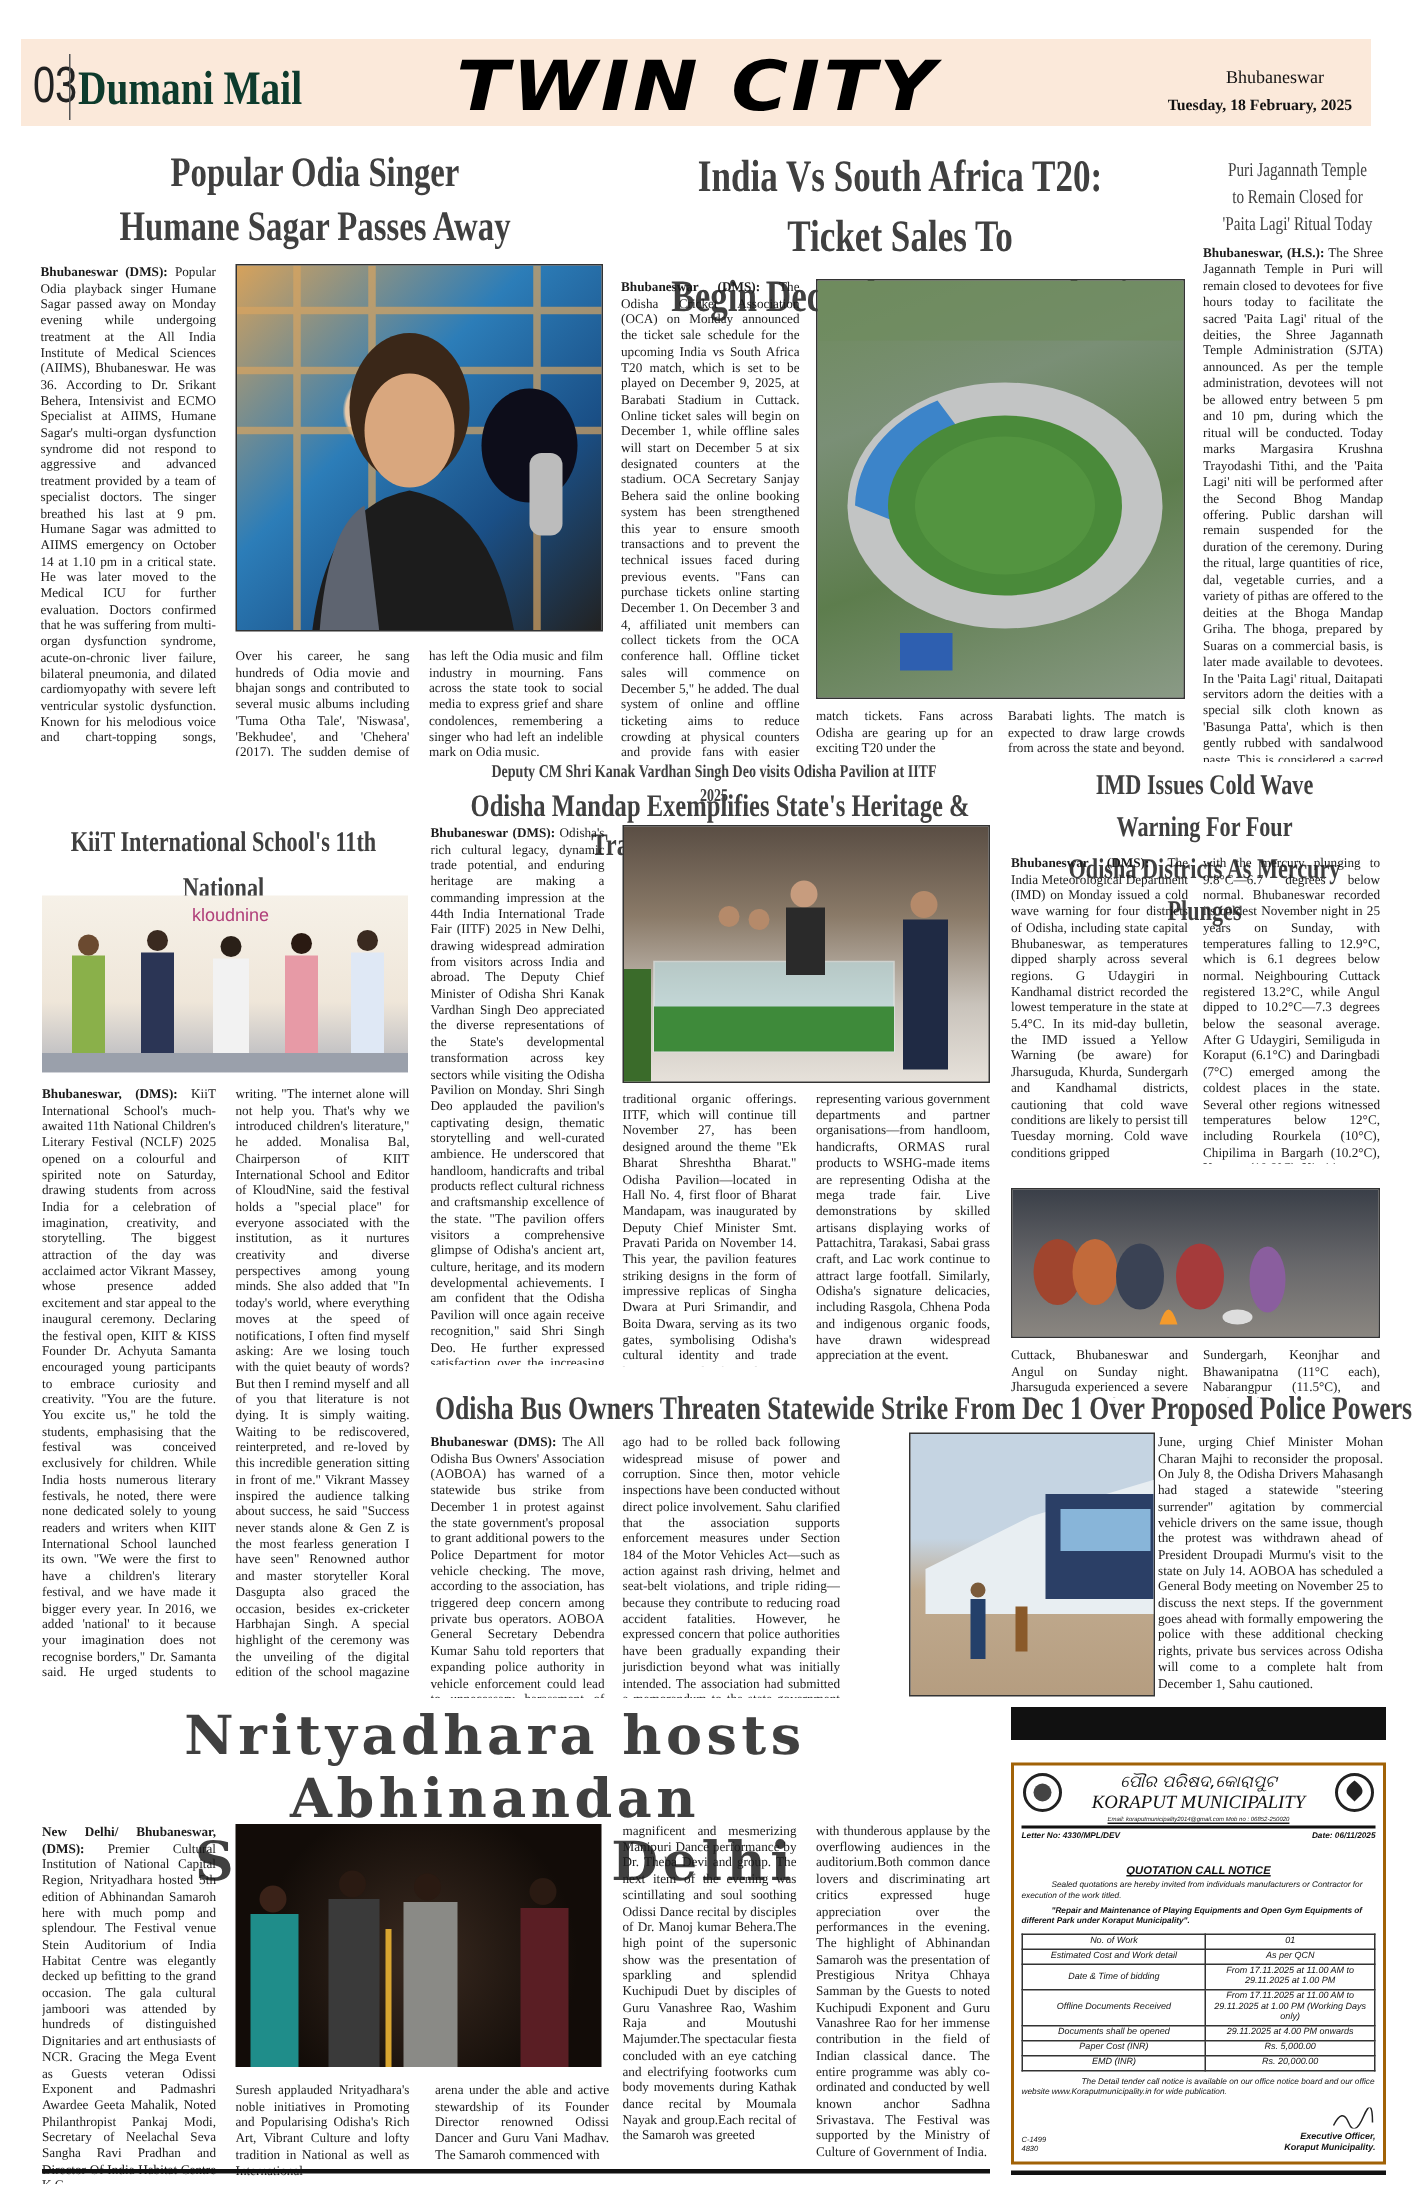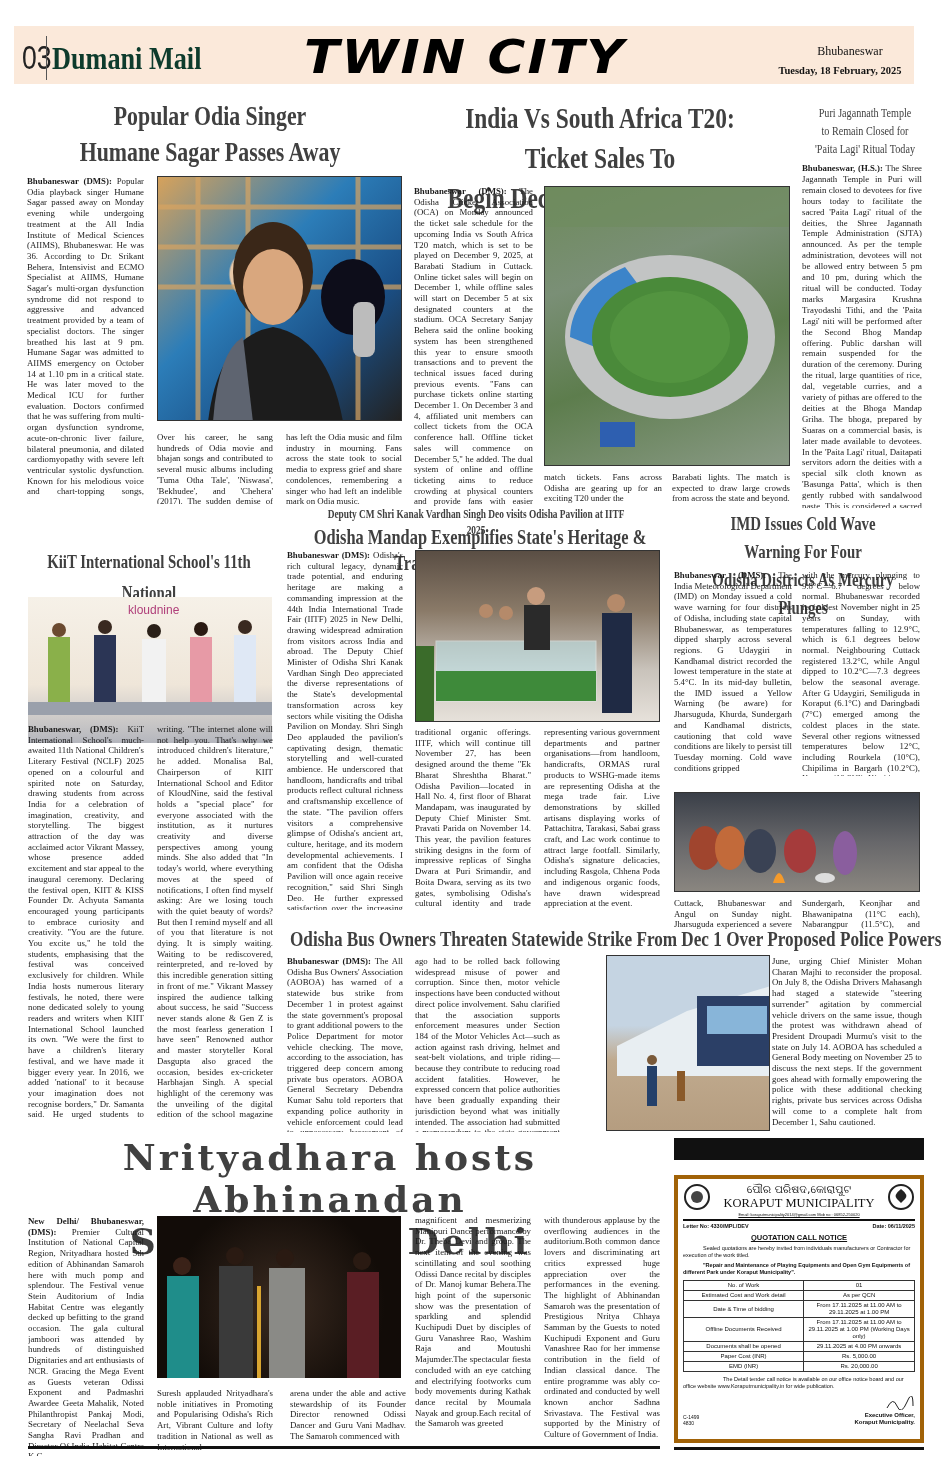--- a/index.html
+++ b/index.html
@@ -11,21 +11,21 @@
   .paper-name { left: 52px; top: 40px; font-size: 32px; font-weight: bold; color: #0d3b2c; transform: scaleX(0.82); transform-origin: left; white-space: nowrap; }
   .section-title { left: 180px; top: 30px; width: 570px; text-align: center; font-family: "DejaVu Sans", sans-serif; font-weight: bold; font-style: italic; font-size: 46px; letter-spacing: 2px; color: #000; transform: scaleX(1.12); }
   .mast-city { left: 790px; top: 44px; width: 120px; text-align: center; font-weight: normal; font-size: 12px; }
   .mast-date { left: 760px; top: 65px; width: 160px; text-align: center; font-weight: bold; font-size: 10.5px; }
   .hl { font-weight: bold; text-align: center; color: #404040; line-height: 1.25; font-family: "Liberation Serif", serif; }
   .hl-narrow { transform: scaleX(0.78); transform-origin: center; }
   .col { font-size: 8.8px; line-height: 10.7px; text-align: justify; color: #1b1b1b; overflow: hidden; }
   .col b { font-weight: bold; }
   .photo { border: 1px solid #333; overflow: hidden; }
   .rule-black { background: #111; }
-  .notice { border: 4px solid #a16207; background: #fff; font-family: "Liberation Sans", sans-serif; }
+  .notice { border: 2px solid #a16207; background: #fff; font-family: "Liberation Sans", sans-serif; font-style: italic; }
   .notice table { border-collapse: collapse; width: 100%; font-size: 6px; }
   .notice td { border: 1px solid #333; padding: 1px 2px; text-align: center; line-height: 7px; }
 </style>
 </head>
 <body>
 
 <div class="abs masthead"></div>
 <div class="abs page-num">03</div>
 <div class="abs mast-divider"></div>
 <div class="abs paper-name">Dumani Mail</div>
@@ -88,21 +88,21 @@
 </div>
 <div class="abs col" style="left:802px;top:163px;width:120px;height:345px;line-height:10.9px;">
   <b>Bhubaneswar, (H.S.):</b> <span>The Shree Jagannath Temple in Puri will remain closed to devotees for five hours today to facilitate the sacred 'Paita Lagi' ritual of the deities, the Shree Jagannath Temple Administration (SJTA) announced. As per the temple administration, devotees will not be allowed entry between 5 pm and 10 pm, during which the ritual will be conducted. Today marks Margasira Krushna Trayodashi Tithi, and the 'Paita Lagi' niti will be performed after the Second Bhog Mandap offering. Public darshan will remain suspended for the duration of the ceremony. During the ritual, large quantities of rice, dal, vegetable curries, and a variety of pithas are offered to the deities at the Bhoga Mandap Griha. The bhoga, prepared by Suaras on a commercial basis, is later made available to devotees. In the 'Paita Lagi' ritual, Daitapati servitors adorn the deities with a special silk cloth known as 'Basunga Patta', which is then gently rubbed with sandalwood paste. This is considered a sacred and secret ceremony within the temple's traditional practices.</span>
 </div>
 
 <div class="abs hl" style="left:14px;top:510px;width:270px;font-size:19px;line-height:31px;margin-top:36px;">
   <div class="hl-narrow">KiiT International School's 11th National</div>
   <div class="hl-narrow">Children's Literary Festival Begins with</div>
   <div class="hl-narrow">Vibrant Opening</div>
 </div>
-<div class="abs photo" style="left:28px;top:597px;width:244px;height:146px;background:linear-gradient(180deg,#f6f1e8 0%,#efe6d9 60%,#b4b6bd 100%);border:none;">
+<div class="abs photo" style="left:28px;top:597px;width:244px;height:118px;background:linear-gradient(180deg,#f6f1e8 0%,#efe6d9 60%,#b4b6bd 100%);border:none;">
   <div style="position:absolute;left:100px;top:6px;font-size:12px;color:#b0407a;font-family:'Liberation Sans',sans-serif;">kloudnine</div>
   <svg width="244" height="118">
     <rect x="20" y="40" width="22" height="70" fill="#8ab04a"></rect>
       <circle cx="31" cy="33" r="7" fill="#6b4a30"></circle>
     <rect x="66" y="38" width="22" height="72" fill="#2b3555"></rect>
       <circle cx="77" cy="30" r="7" fill="#3a2a20"></circle>
     <rect x="114" y="42" width="24" height="68" fill="#f2f2f2"></rect>
       <circle cx="126" cy="34" r="7" fill="#2a2018"></circle>
     <rect x="162" y="40" width="22" height="70" fill="#e79aa6"></rect>
       <circle cx="173" cy="32" r="7" fill="#2a1a12"></circle>
@@ -223,21 +223,21 @@
         <circle cx="14" cy="14" r="12" fill="none" stroke="#222" stroke-width="2"></circle>
         <path d="M14 6 Q6 12 10 16 L14 20 L18 16 Q22 12 14 6Z" fill="#222"></path>
       </svg>
   </div>
   <div style="font-size:4px;text-align:center;text-decoration:underline;margin-top:1px;">Email: koraputmunicipality2014@gmail.com Mob no : 06852-250020</div>
   <div style="height:2px;background:#111;margin:2px 0;"></div>
   <div style="display:flex;justify-content:space-between;font-size:5.5px;font-weight:bold;">
     <span>Letter No: 4330/MPL/DEV</span>
     <span>Date: 06/11/2025</span>
   </div>
-  <div style="text-align:center;font-size:7.5px;font-weight:bold;text-decoration:underline;margin:4px 0 3px;">QUOTATION CALL NOTICE</div>
+  <div style="text-align:center;font-size:7.5px;font-weight:bold;text-decoration:underline;margin:15px 0 3px;">QUOTATION CALL NOTICE</div>
   <div style="font-size:5.5px;text-indent:20px;line-height:7px;">Sealed quotations are hereby invited from individuals manufacturers or Contractor for execution of the work titled.</div>
   <div style="font-size:5.5px;font-weight:bold;text-indent:20px;line-height:7px;margin:3px 0 4px;">"Repair and Maintenance of Playing Equipments and Open Gym Equipments of different Park under Koraput Municipality".</div>
   <table>
     <tbody id="notice-rows">
         <tr>
           <td style="width: 52%;">No. of Work</td>
           <td>01</td>
         </tr>
         <tr>
           <td style="width: 52%;">Estimated Cost and Work detail</td>

